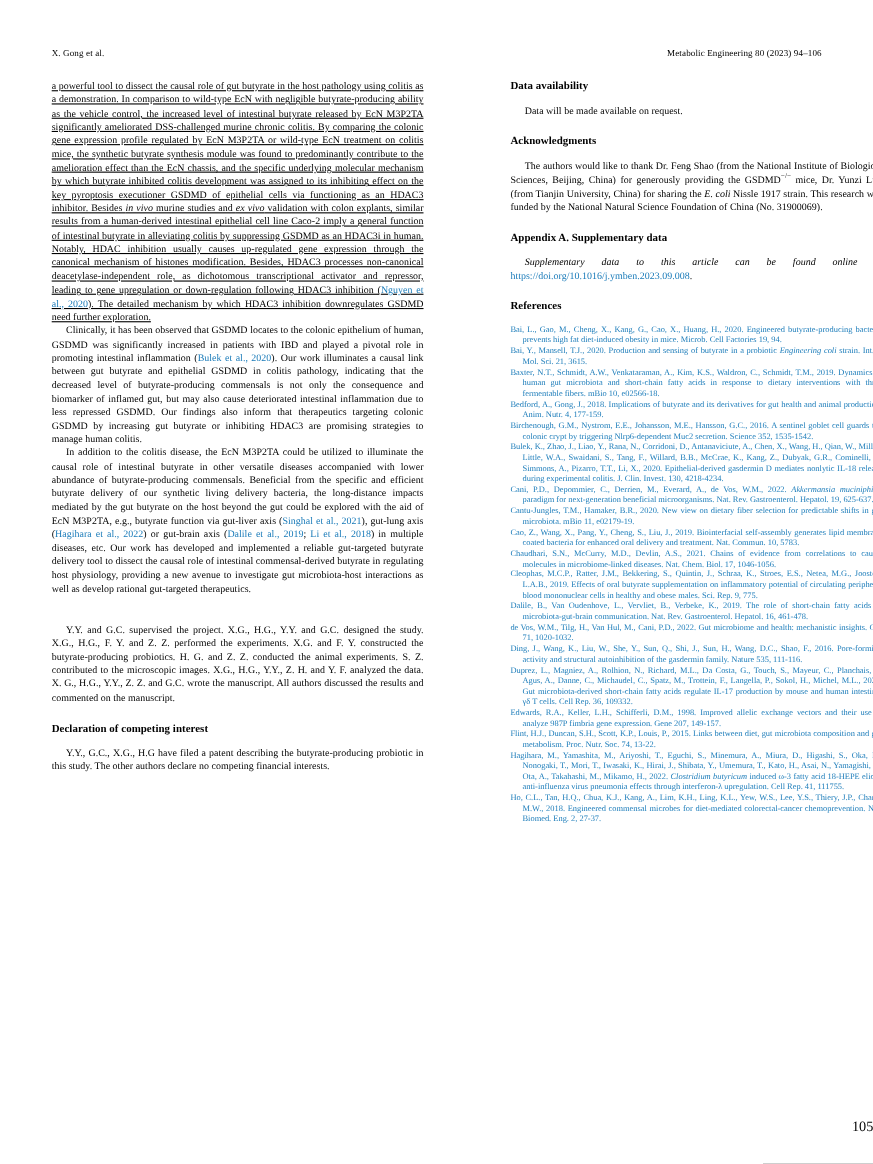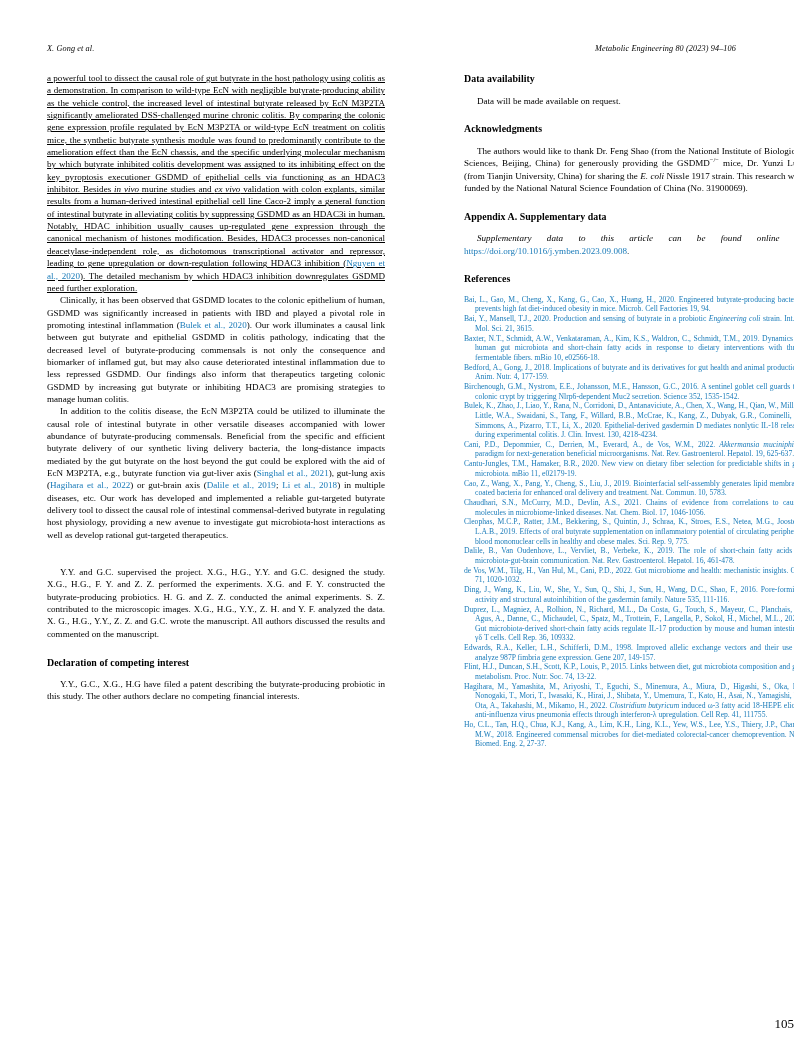--- a/index.html
+++ b/index.html
@@ -20,25 +20,24 @@
   }
 
   
   .runhead {
     position: absolute;
     top: 44px;
     left: 47px;
     right: 47px;
     height: 14px;
     font-size: 8.2px;
-    font-style: italic;
     letter-spacing: 0.12px;
   }
   .runhead .rh-left  { position: absolute; left: 0;  top: 0; }
-  .runhead .rh-right { position: absolute; right: 11px; top: 0; }
+  .runhead .rh-right { position: absolute; right: 0; top: 0; }
 
   
   .col {
     position: absolute;
     top: 72px;
     width: 338px;
     text-align: justify;
   }
   .col-left  { left: 47px; }
   .col-right { left: 418px; margin-left: 46px; }

